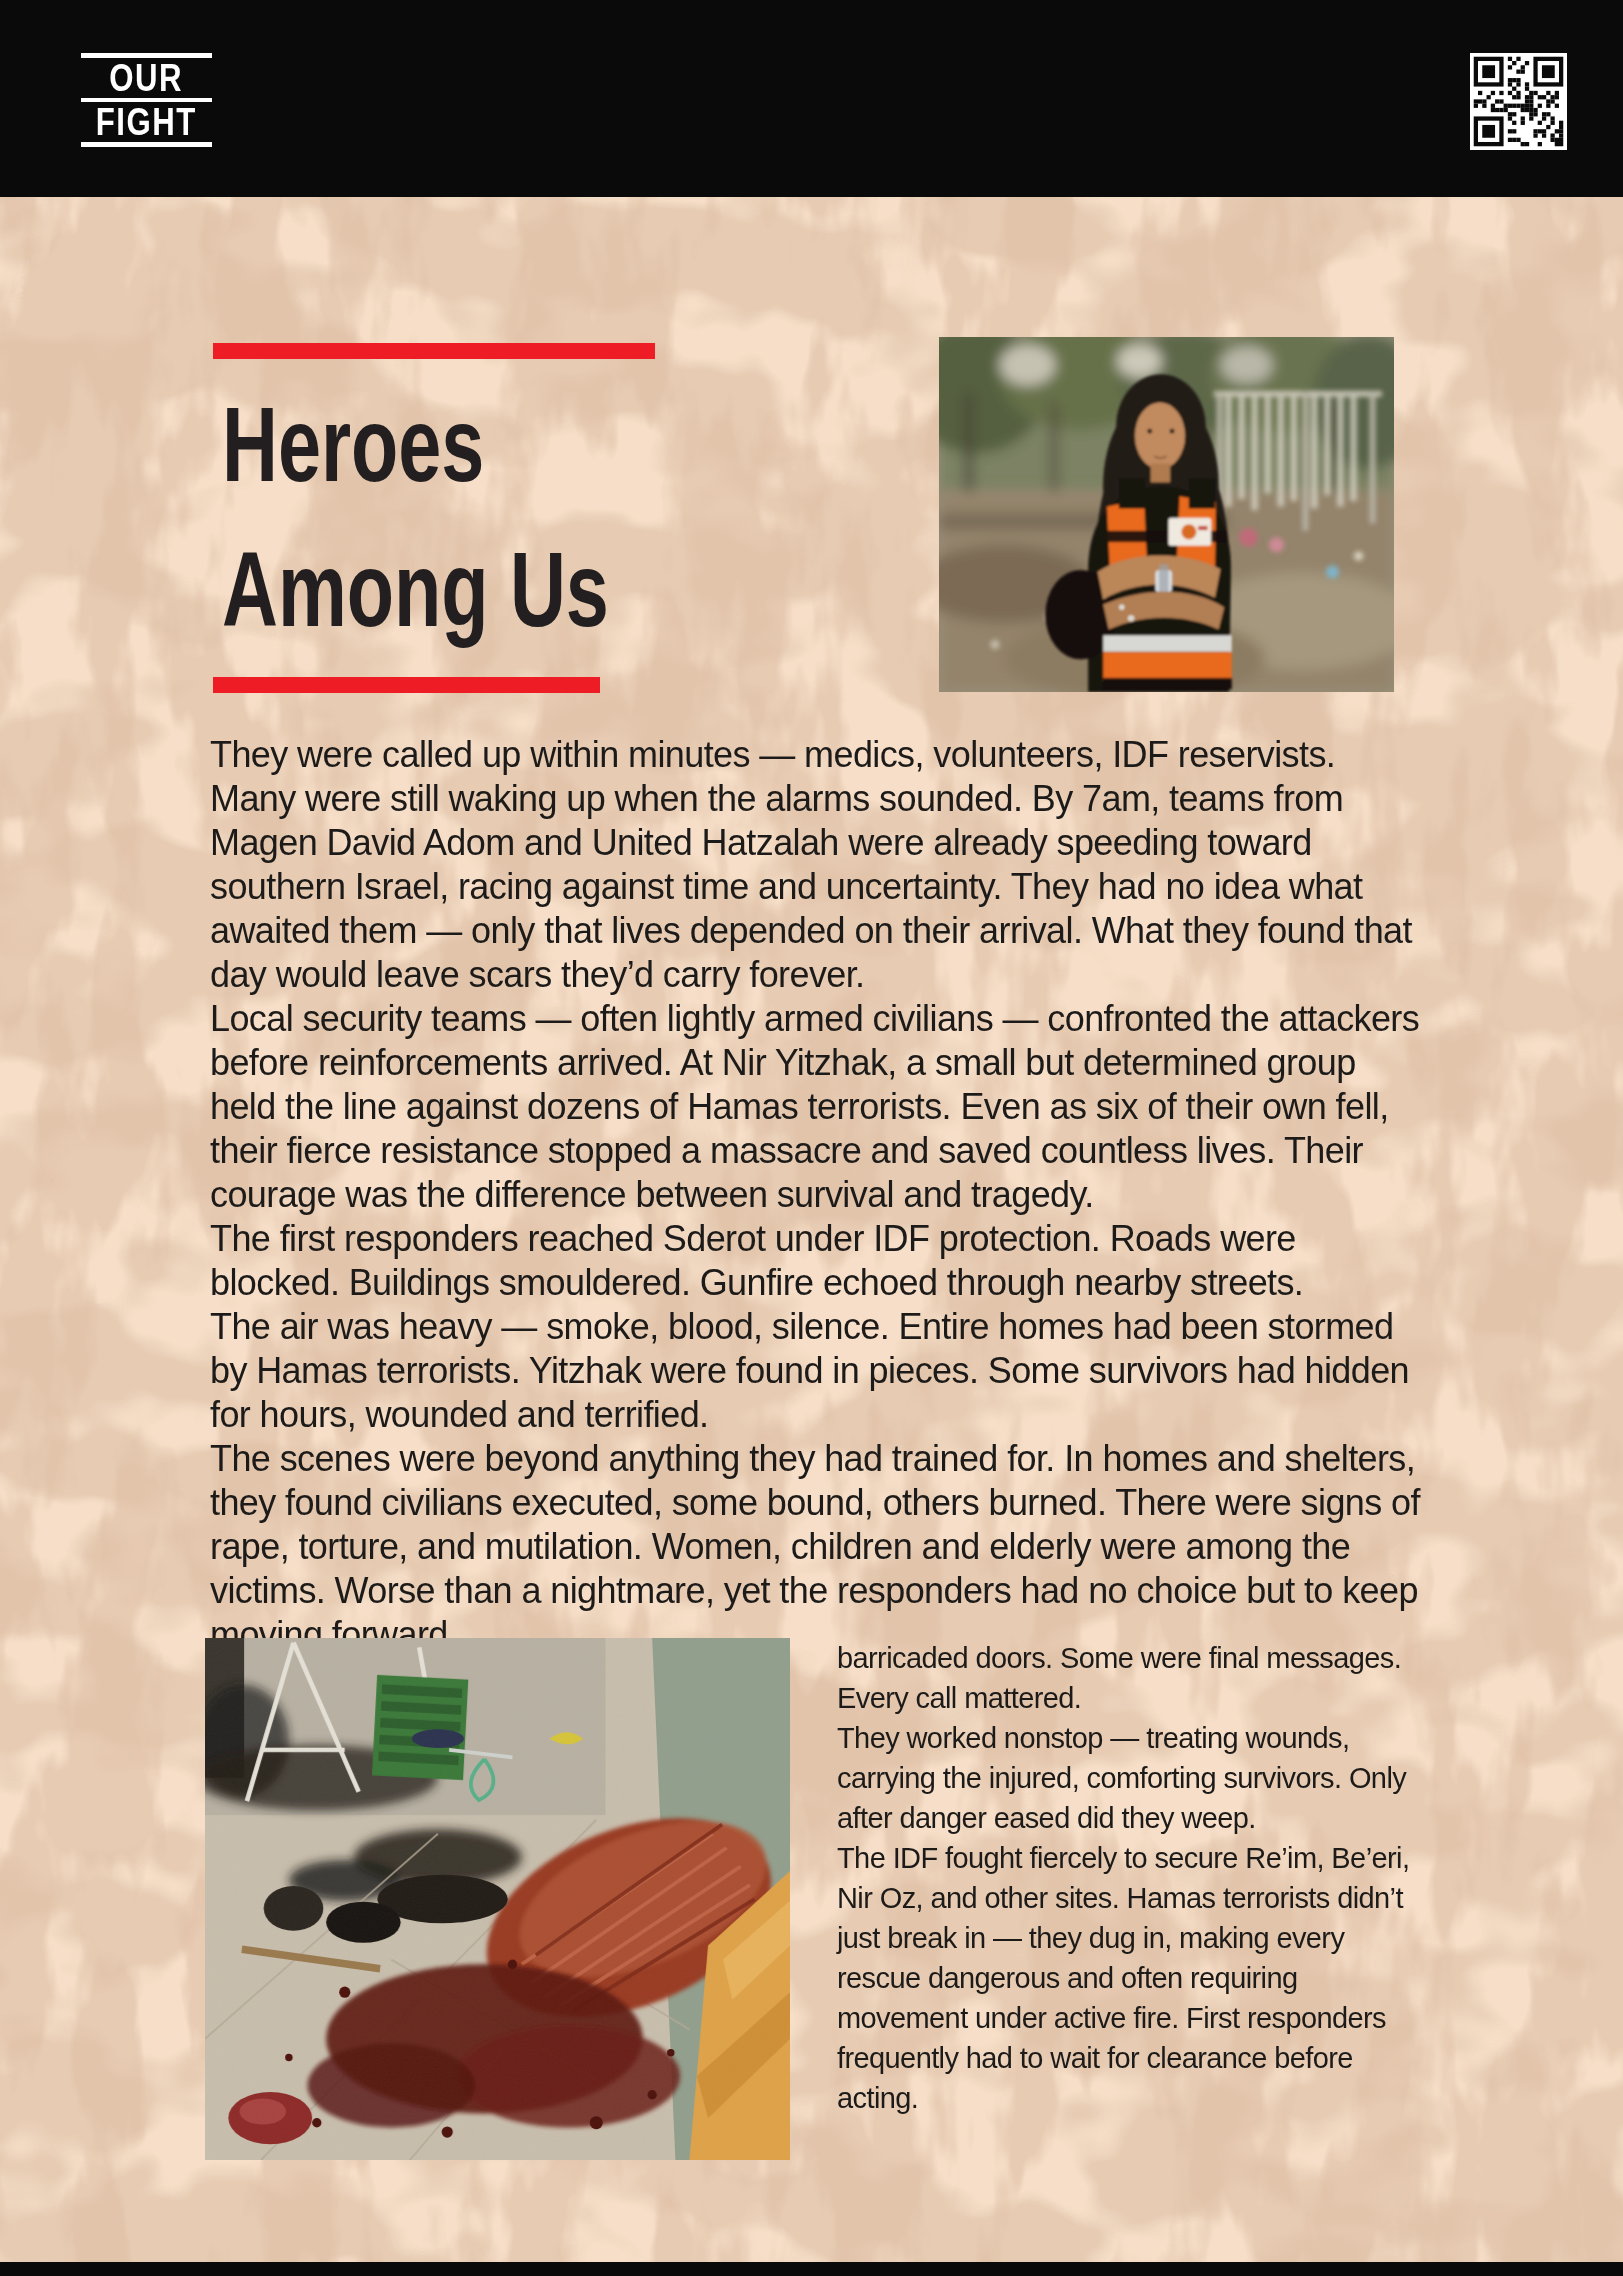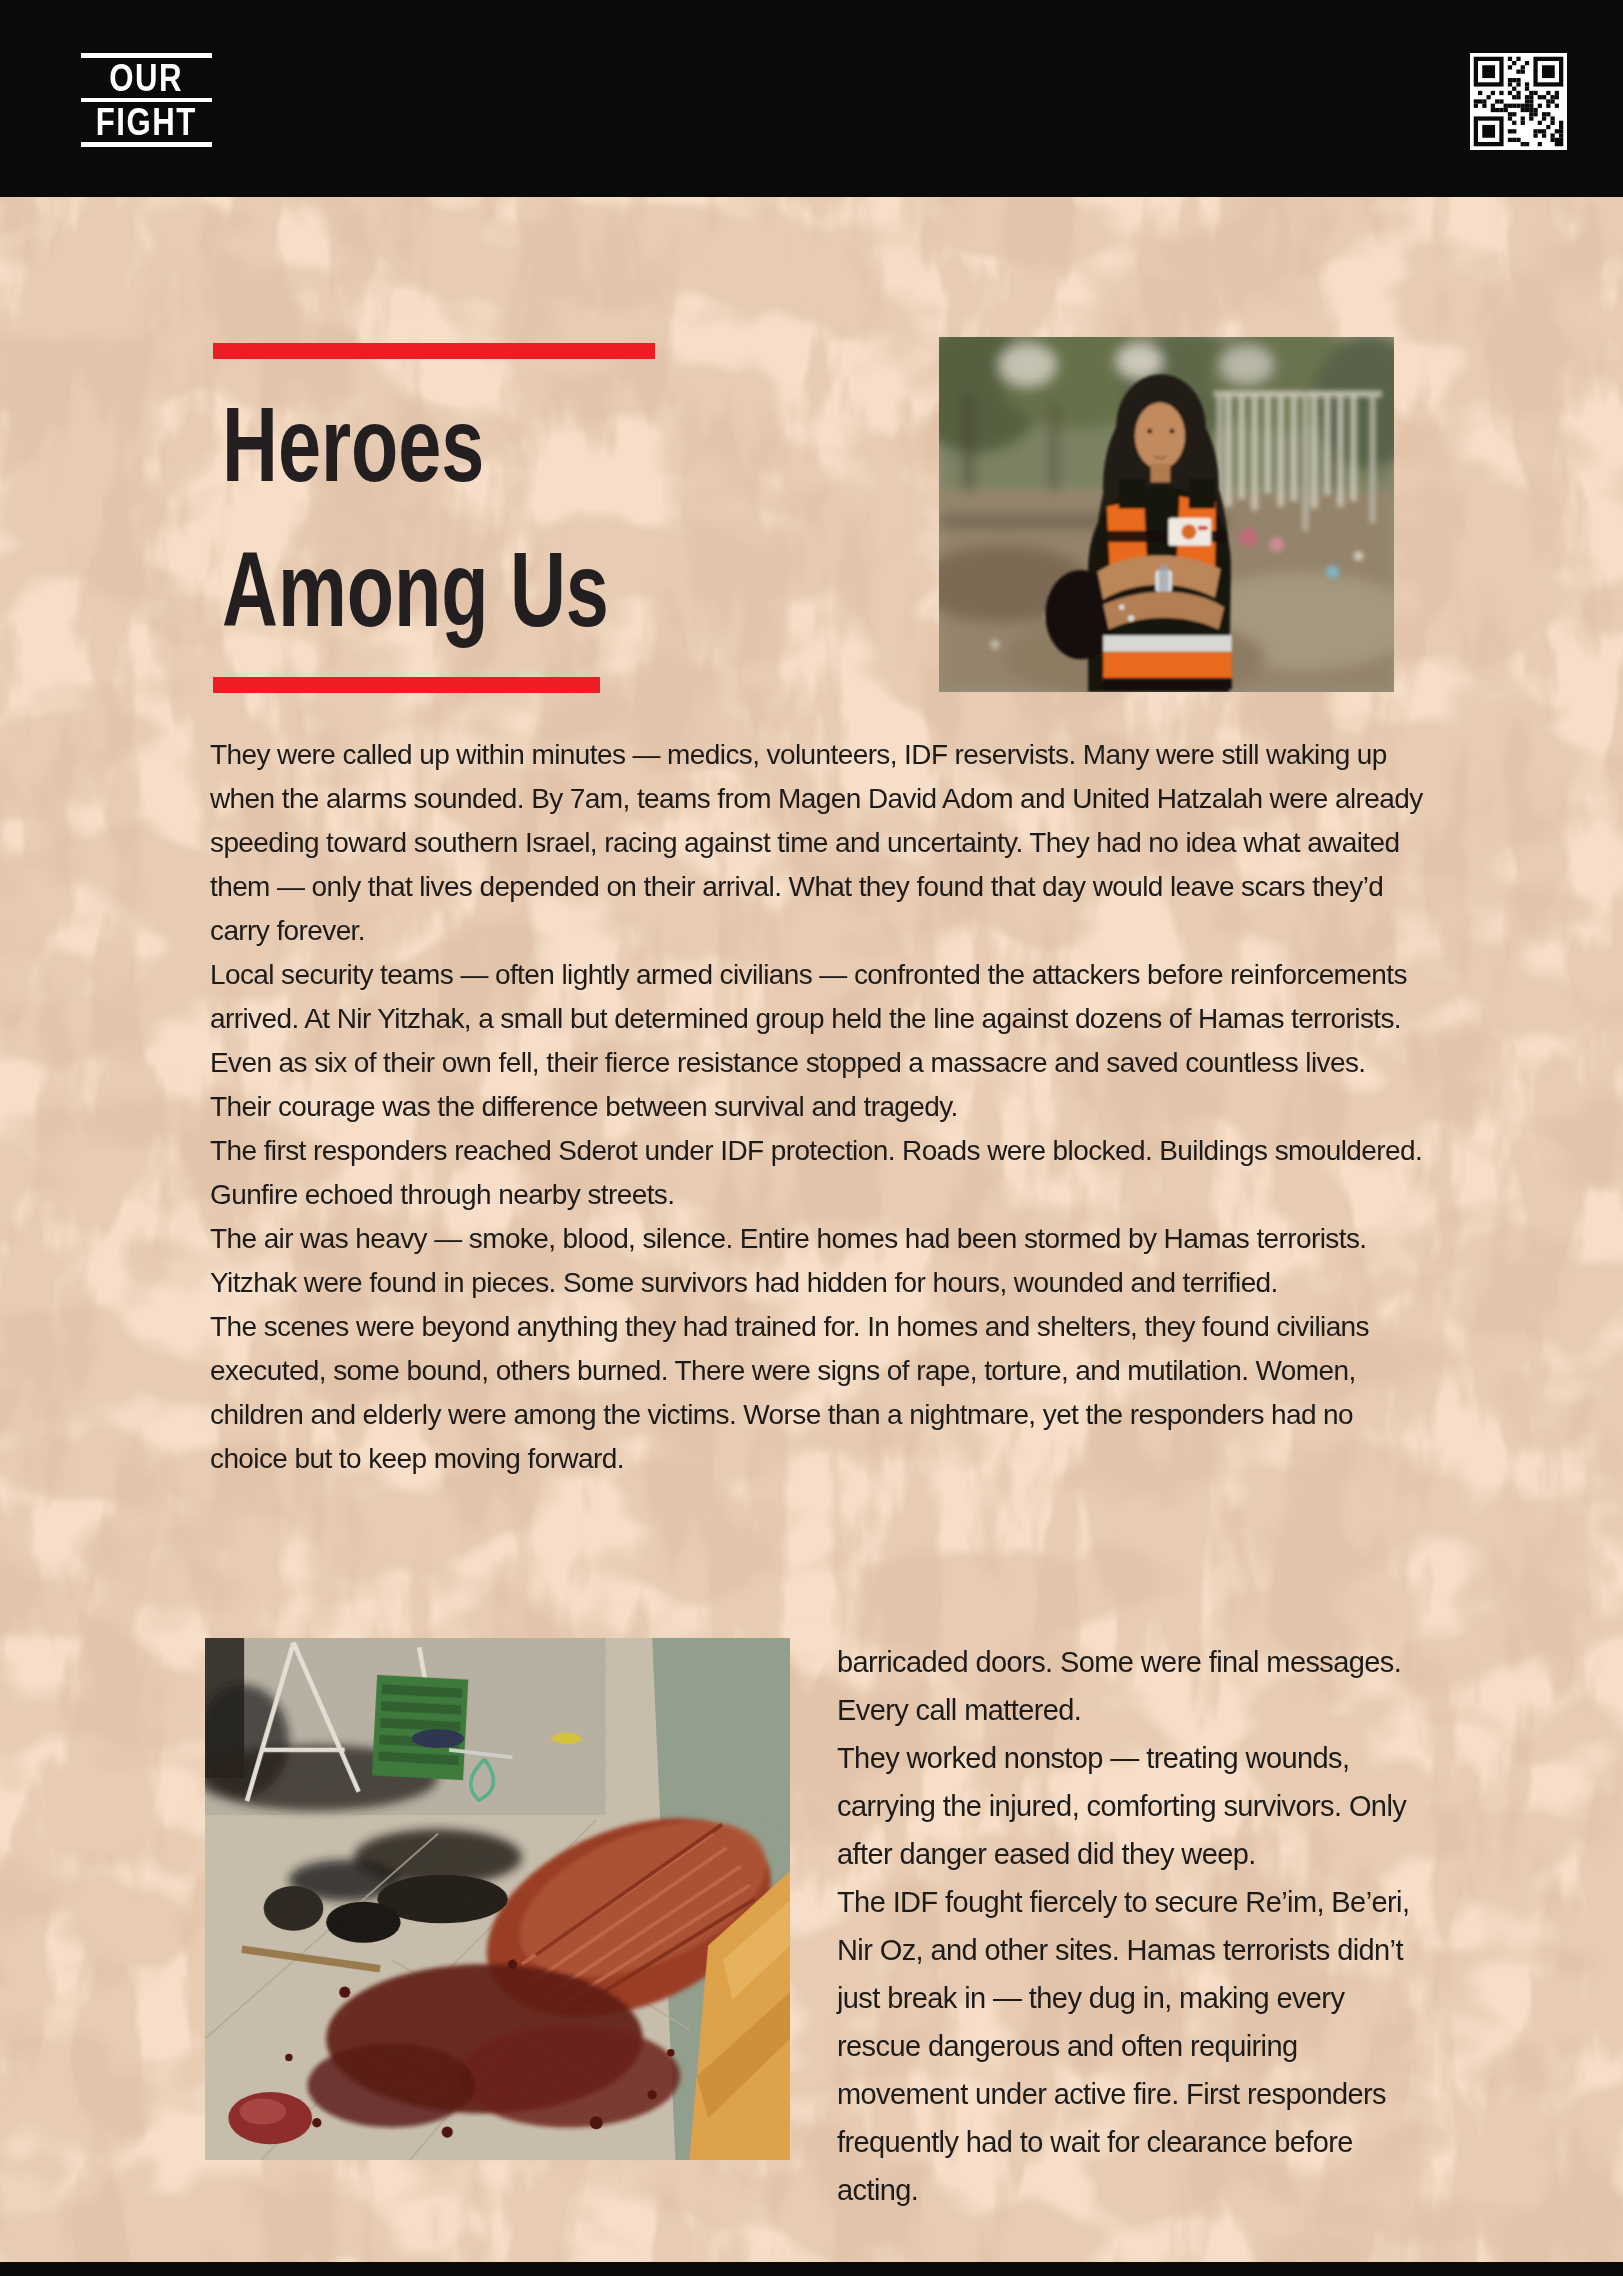--- a/index.html
+++ b/index.html
@@ -35,26 +35,26 @@
     transform:scaleX(0.73); transform-origin:left top; white-space:nowrap;
   }
 
   
   .photo-top { position:absolute; left:939px; top:337px; width:455px; height:355px; z-index:2; }
   .photo-top svg, .photo-bottom svg { display:block; width:100%; height:100%; }
 
   
   .intro-block {
     position:absolute; left:210px; top:733px; width:1217px; z-index:2;
-    font-size:28px; line-height:44px; letter-spacing:-0.6px;
+    font-size:36px; line-height:44px; letter-spacing:-0.6px;
   }
   .intro-block p, .side-col p { margin:0; }
   .bottom-row { position:absolute; left:205px; top:1638px; width:1223px; z-index:2; display:flex; gap:47px; align-items:flex-start; }
   .photo-bottom { width:585px; height:522px; flex:0 0 auto; }
-  .side-col { width:591px; font-size:29px; line-height:48px; letter-spacing:-0.6px; }
+  .side-col { width:591px; font-size:29px; line-height:40px; letter-spacing:-0.6px; }
 </style>
 </head>
 <body>
 
 <div class="page">
 
   <svg class="texture" xmlns="http://www.w3.org/2000/svg" viewBox="0 0 1742 2442" width="1624" height="2277">
     <defs>
       <filter id="blotch1" x="0" y="0" width="100%" height="100%">
         <feTurbulence type="fractalNoise" baseFrequency="0.013 0.0045" numOctaves="4" seed="11" result="n"></feTurbulence>

